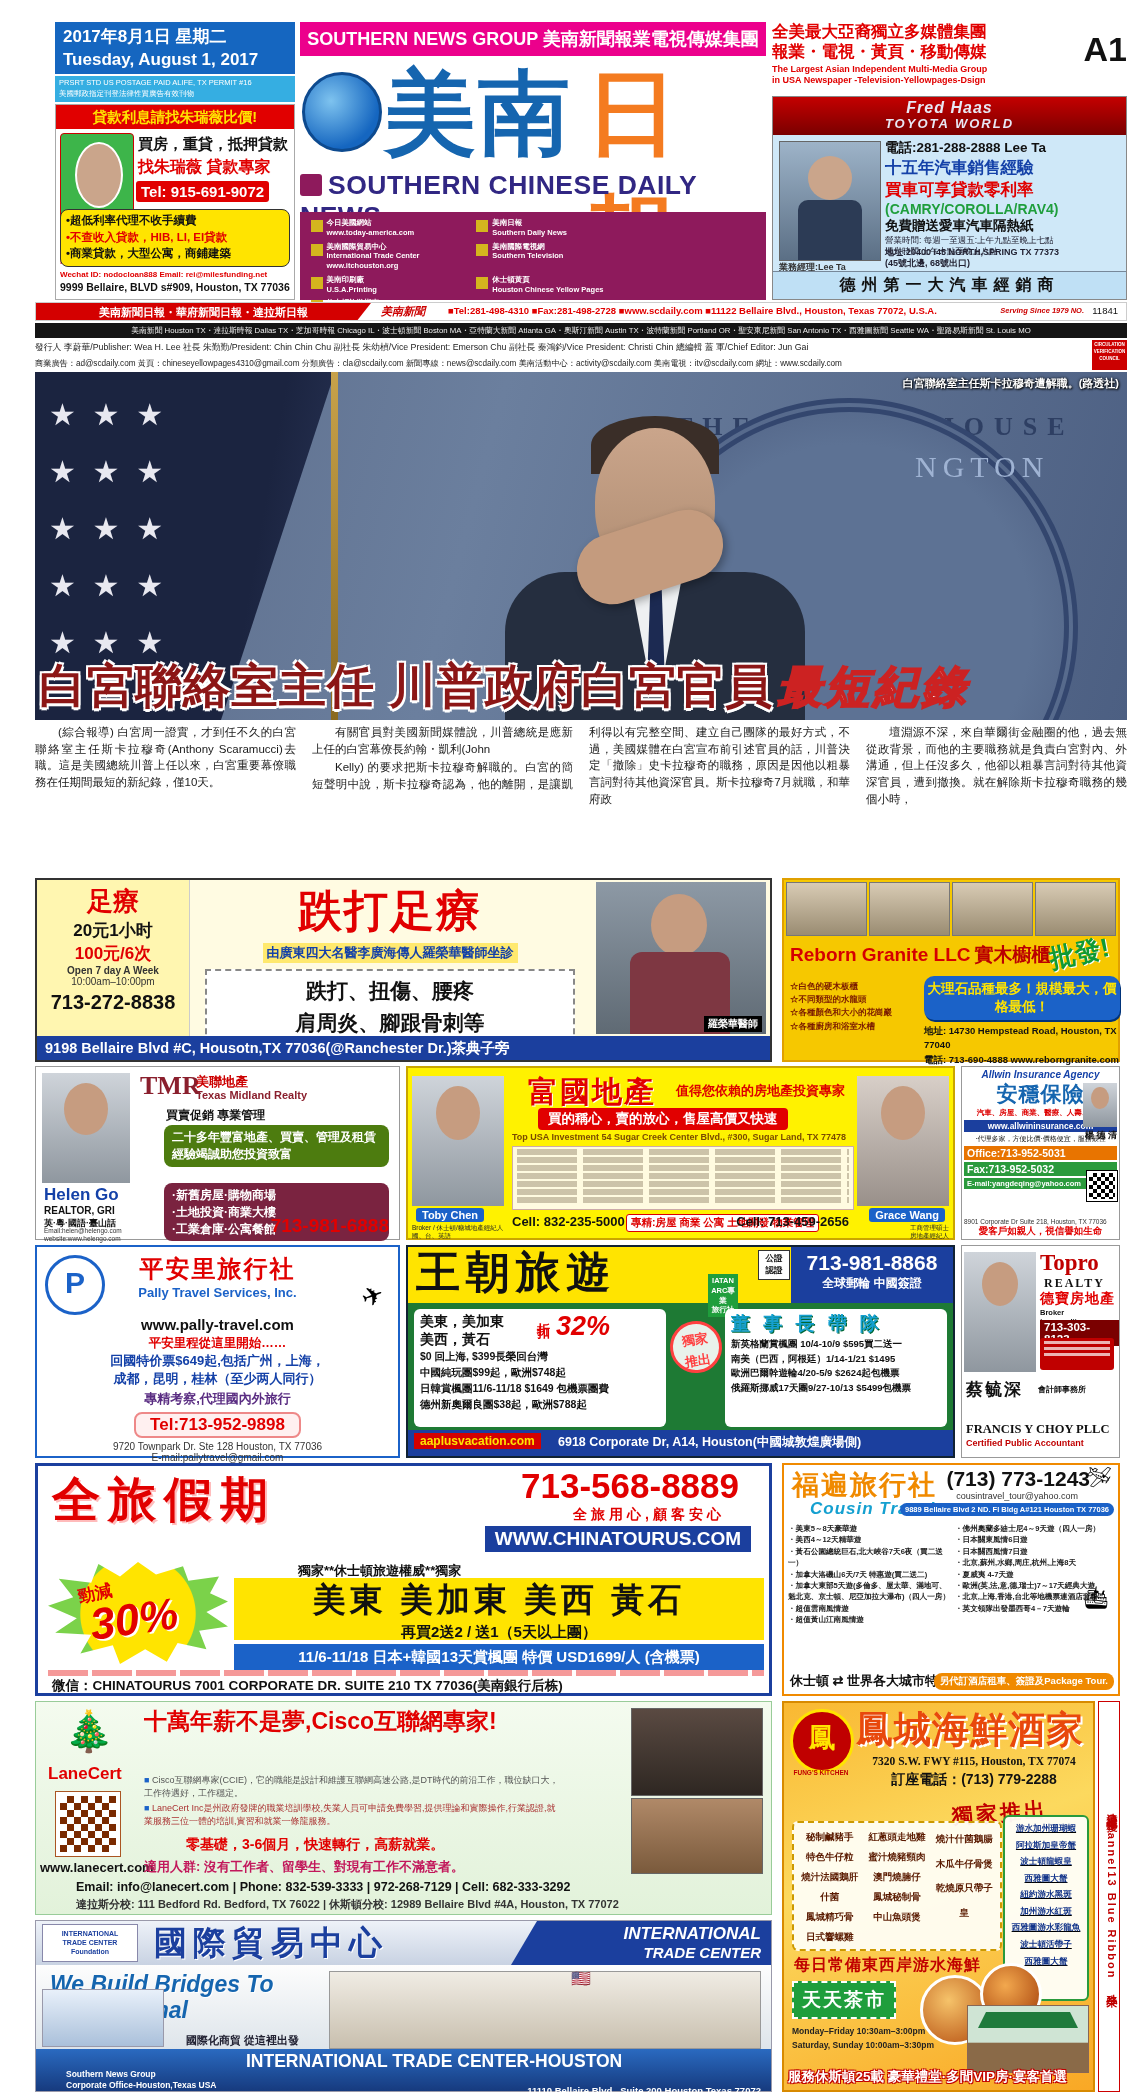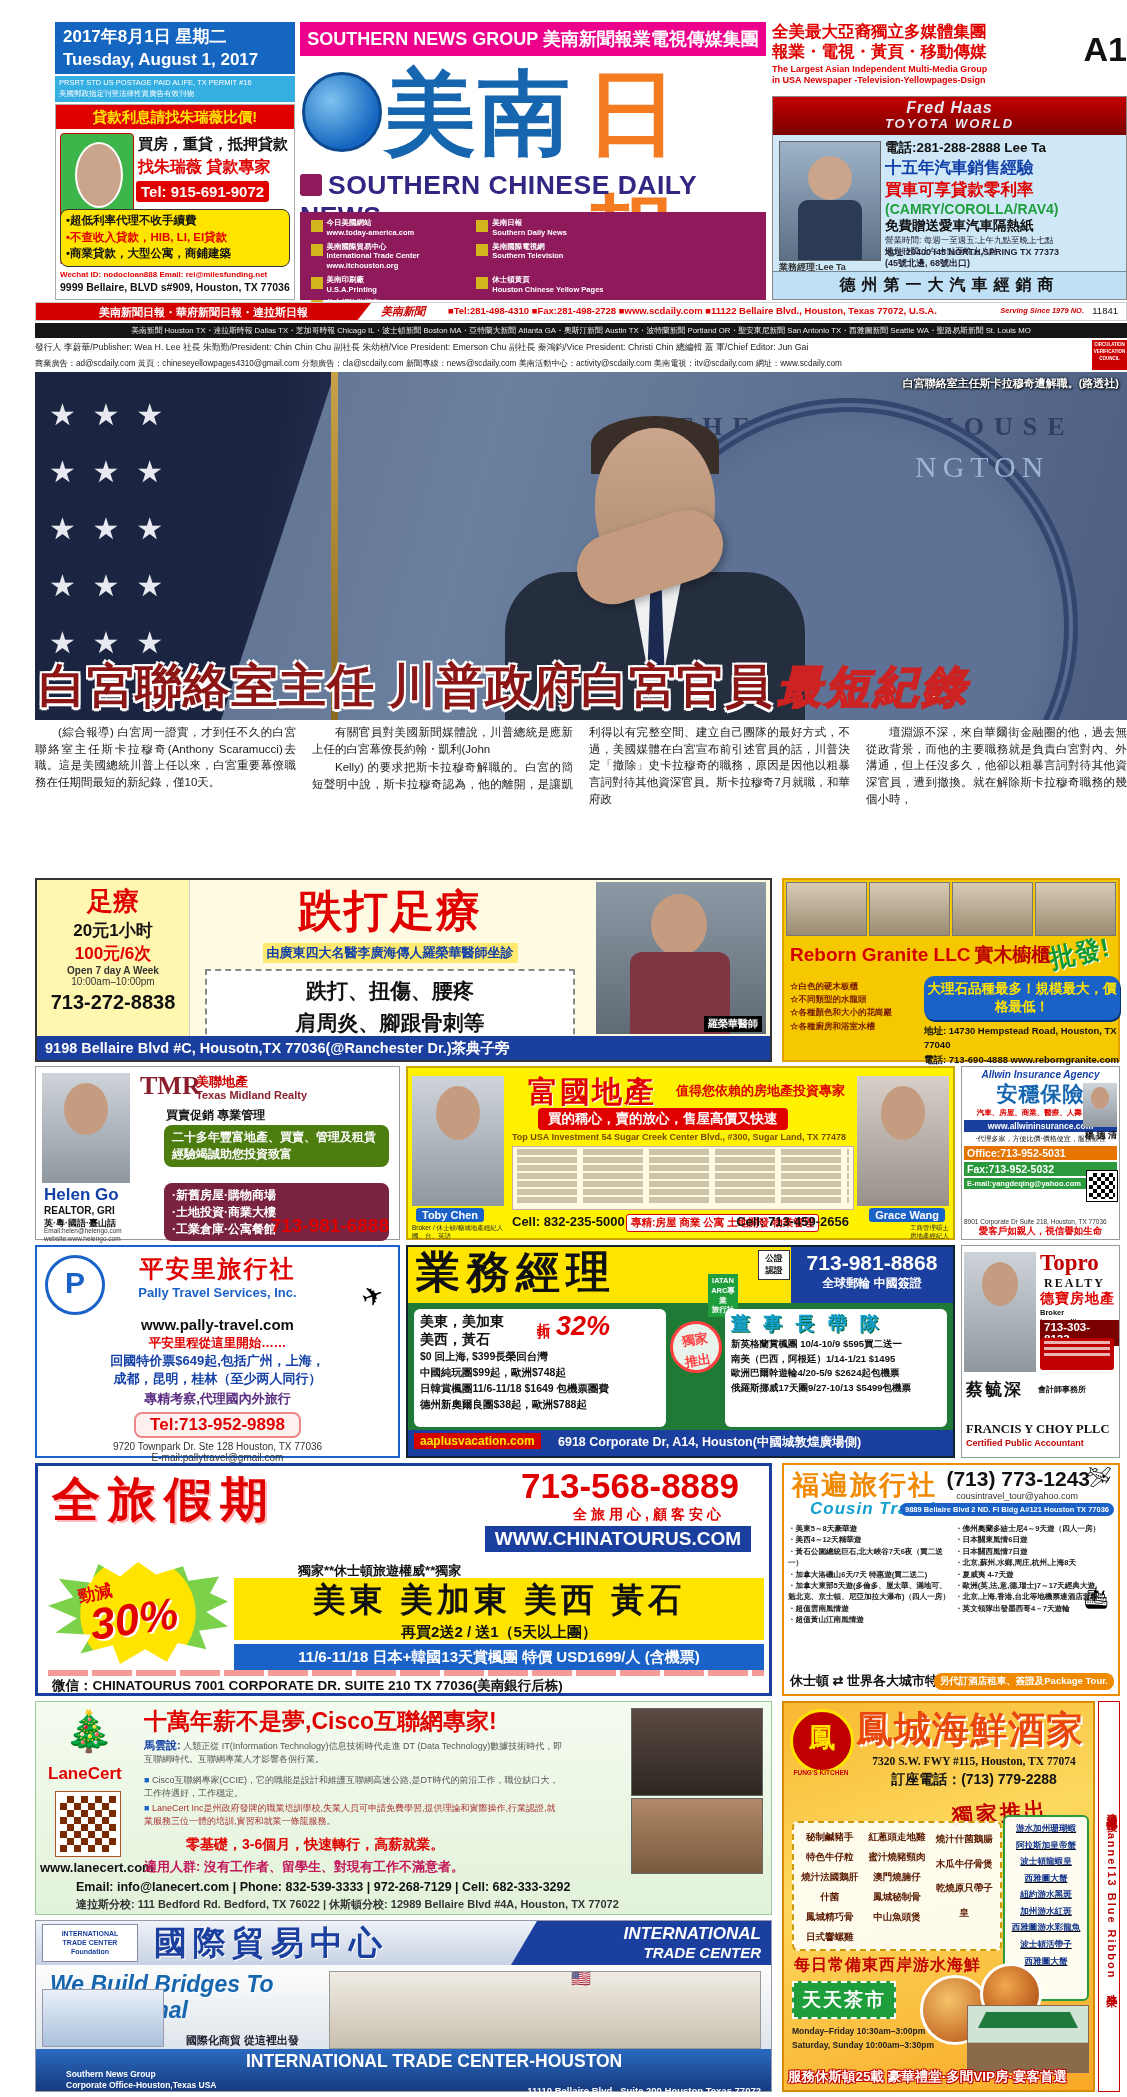--- a/index.html
+++ b/index.html
@@ -538,21 +538,21 @@
     <div class="l2 pre">回國特价票$649起,包括广州，上海，
 成都，昆明，桂林（至少两人同行）</div>
     <div class="l3">專精考察,代理國內外旅行</div>
     <div><span class="tel">Tel:713-952-9898</span></div>
     <div class="ad">9720 Townpark Dr. Ste 128 Houston, TX 77036</div>
     <div class="em">E-mail:pallytravel@gmail.com</div>
   </div>
 
   <div class="abs" id="dynasty">
     <div class="top"></div>
-    <div class="ttl">業務經理</div>
+    <div class="ttl">王朝旅遊</div>
     <div class="c1 pre">IATAN
 ARC專業
 旅行社</div>
     <div class="c2 pre">公證
 認證</div>
     <div class="telbox">
       <div class="t">713-981-8868</div>
       <div class="s">全球郵輪 中國簽證</div>
     </div>
     <div class="lp">
@@ -650,21 +650,20 @@
     <div class="bot">休士頓 ⇄ 世界各大城市特價機票</div>
     <div class="bot2">另代訂酒店租車、簽證及Package Tour.</div>
   </div>
 
   <div class="abs" id="lane">
     <div class="tree">🎄</div>
     <div class="lc">LaneCert</div>
     <div class="qr"></div>
     <div class="web">www.lanecert.com</div>
     <div class="hd">十萬年薪不是夢,Cisco互聯網專家!</div>
-    <div class="p0"><b>馬雲說:</b><span> 人類正從 IT(Information Technology)信息技術時代走進 DT (Data Technology)數據技術時代，即互聯網時代。互聯網專業人才影響各個行業。</span></div>
     <div class="p1 sq">Cisco互聯網專家(CCIE)，它的職能是設計和維護互聯網高速公路,是DT時代的前沿工作，職位缺口大，工作待遇好，工作穩定。</div>
     <div class="p2 sq">LaneCert Inc是州政府發牌的職業培訓學校,失業人員可申請免費學習,提供理論和實際操作,行業認證,就業服務三位一體的培訓,實習和就業一條龍服務。</div>
     <div class="red">零基礎，3-6個月，快速轉行，高薪就業。</div>
     <div class="aud">適用人群: 沒有工作者、留學生、對現有工作不滿意者。</div>
     <div class="ct">Email: info@lanecert.com  |  Phone: 832-539-3333  |  972-268-7129  |  Cell: 682-333-3292</div>
     <div class="ad">達拉斯分校: 111 Bedford Rd. Bedford, TX 76022  |  休斯頓分校: 12989 Bellaire Blvd #4A, Houston, TX 77072</div>
     <div class="ph1"></div>
     <div class="ph2"></div>
   </div>
 

